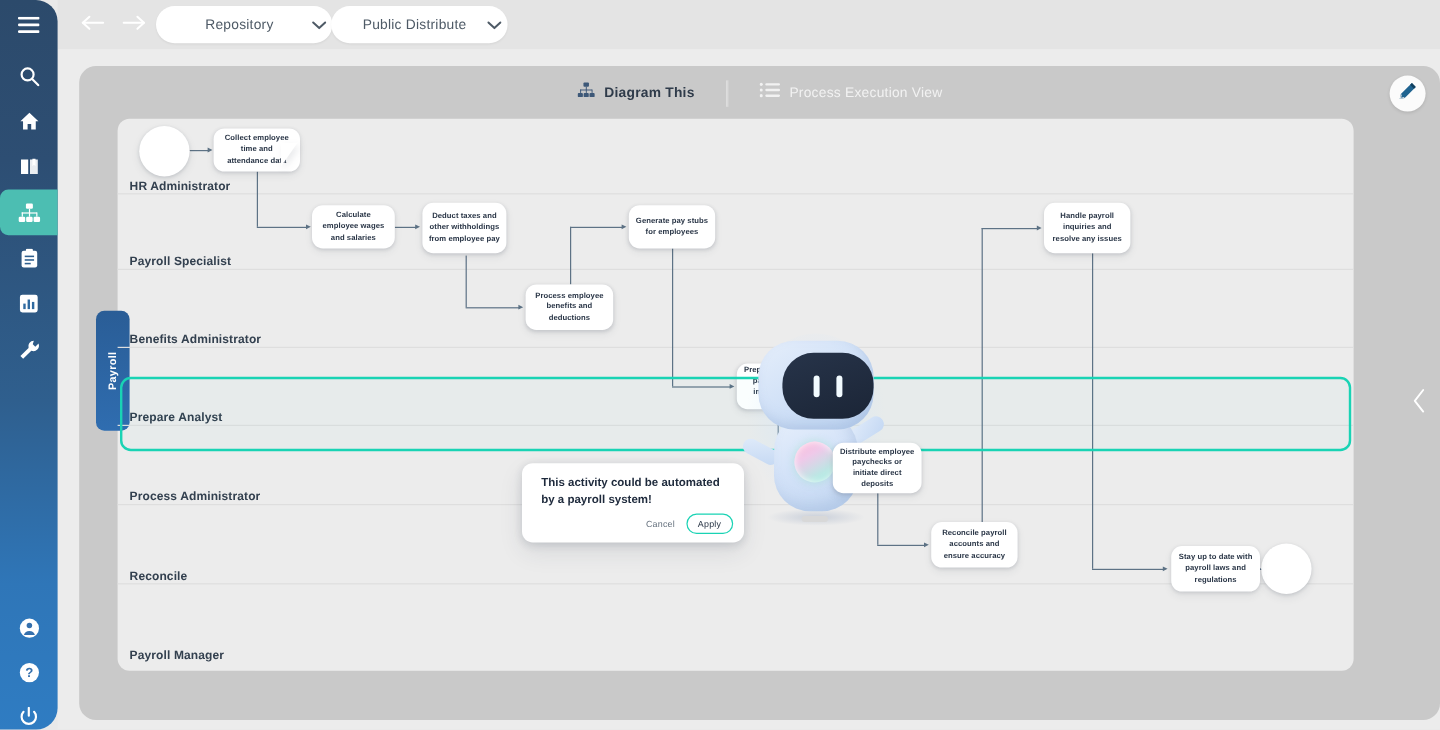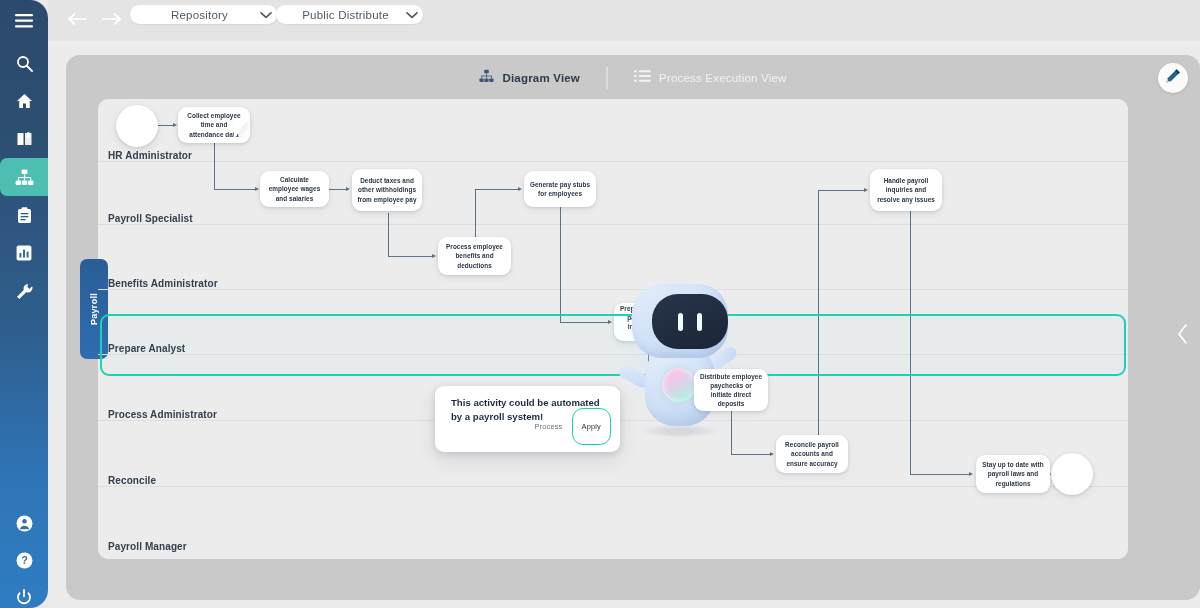--- a/index.html
+++ b/index.html
@@ -33,21 +33,21 @@
   #topbar {
     position: absolute; left: 48px; top: 0; right: 0; height: 41px;
     background: #e4e4e4;
   }
   .navarrow {
     position: absolute; top: 8px; width: 26px; height: 26px;
     display: flex; align-items: center; justify-content: center;
     color: #ffffff; cursor: pointer;
   }
   .pill {
-    position: absolute; top: 5px; height: 19px;
+    position: absolute; top: 5px; height: 31px;
     background: #ffffff; border-radius: 16px;
     display: flex; align-items: center; 
     cursor: pointer;
     box-shadow: 0 1px 2px rgba(0,0,0,.06);
   }
   .pill .plabel {
     font-size: 11.5px; color: #4e5a66; letter-spacing: .2px;
     flex: 1; text-align: center; padding-left: 14px;
   }
   .pill .chev { width: 22px; display:flex; align-items:center; justify-content:center; color:#4e5a66; }
@@ -203,21 +203,21 @@
     font-size: 9.6px; font-weight: 700; line-height: 1.45; color: #1e2a3c;
   }
   #bubble-actions {
     position: absolute; right: 9px; bottom: 7px;
     display: flex; align-items: center; gap: 9px;
   }
   #cancel-btn { font-size: 7.4px; color: #64707d; cursor: pointer; letter-spacing:.2px; }
   #apply-btn {
     font-size: 7.4px; color: #1f2c3d; cursor: pointer;
     border: 1.3px solid #19d3b4; border-radius: 11px;
-    padding: 13px 9px; background: #ffffff; letter-spacing:.2px;
+    padding: 3px 9px; background: #ffffff; letter-spacing:.2px;
   }
   #bubble-tail {
     position: absolute; left: 168px; top: 64px; width: 0; height: 0;
     border-left: 14px solid #ffffff;
     border-bottom: 20px solid transparent;
     z-index: 29;
     filter: drop-shadow(2px 3px 3px rgba(40,50,70,.10));
   }
 </style>
 </head>
@@ -390,21 +390,21 @@
             <rect x="0.6" y="11.6" width="5.4" height="4.4" rx="1"></rect>
             <rect x="6.8" y="11.6" width="5.4" height="4.4" rx="1"></rect>
             <rect x="13" y="11.6" width="5.4" height="4.4" rx="1"></rect>
             <rect x="9.1" y="5" width="1" height="3.4"></rect>
                 <rect x="3.1" y="8" width="12.6" height="1"></rect>
             <rect x="3.1" y="8" width="1" height="3.6"></rect>
                 <rect x="9.1" y="8" width="1" height="3.6"></rect>
                 <rect x="15.2" y="8" width="1" height="3.6"></rect>
           </g>
             </svg></span>
-        <span class="tlabel">Diagram View</span>
+        <span class="tlabel">Diagram This</span>
       </div>
 
       <div class="tdiv"></div>
 
 
       <div class="tdiv"></div>
 
       <div class="vtab muted">
         <span>
           <svg width="17" height="14" viewBox="0 0 18 14">
@@ -530,19 +530,19 @@
           </div>
         </div>
         <div id="bot-base"></div>
       </div>
     </div>
 
     <div id="bubble-tail"></div>
     <div id="bubble">
       <div id="bubble-text">This activity could be automated by a payroll system!</div>
       <div id="bubble-actions">
-        <span id="cancel-btn">Process</span>
+        <span id="cancel-btn">Cancel</span>
         <span id="apply-btn">Apply</span>
       </div>
     </div>
 
   </div>
 </div>
 
 </body></html>

